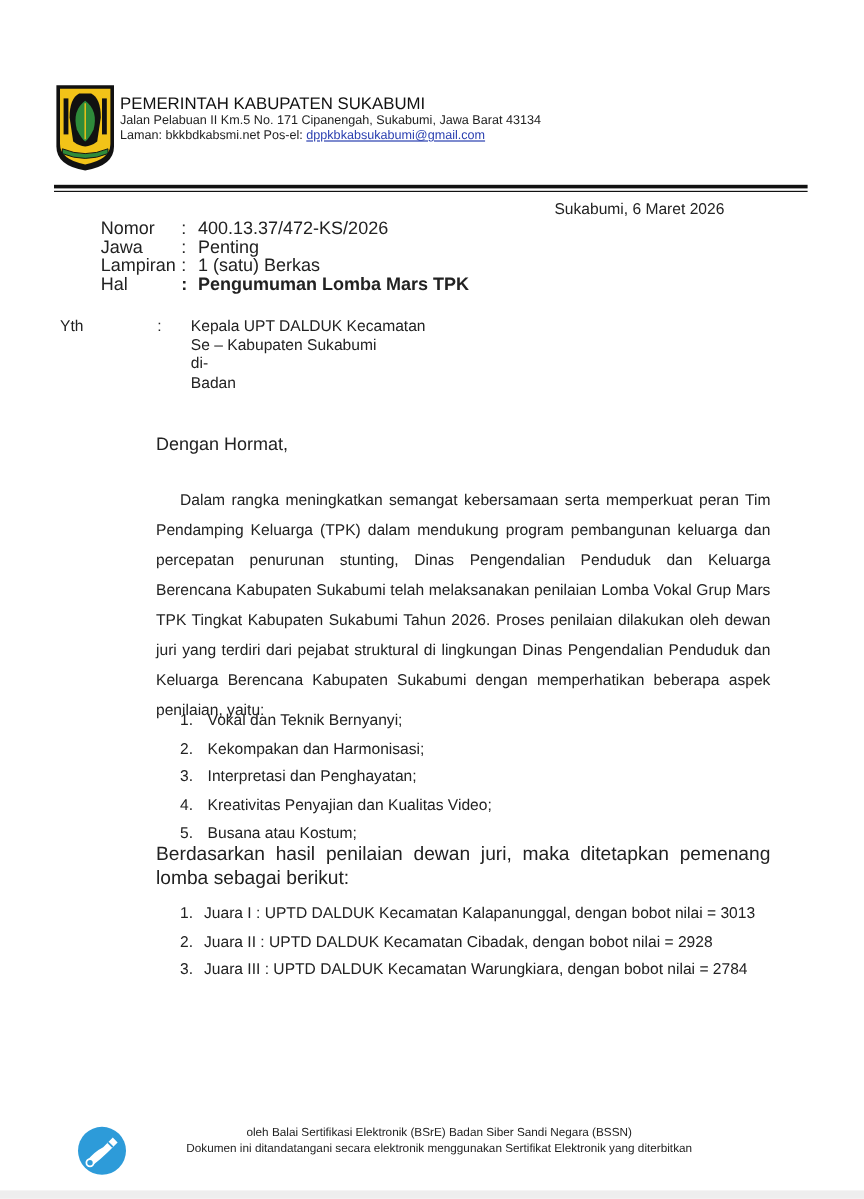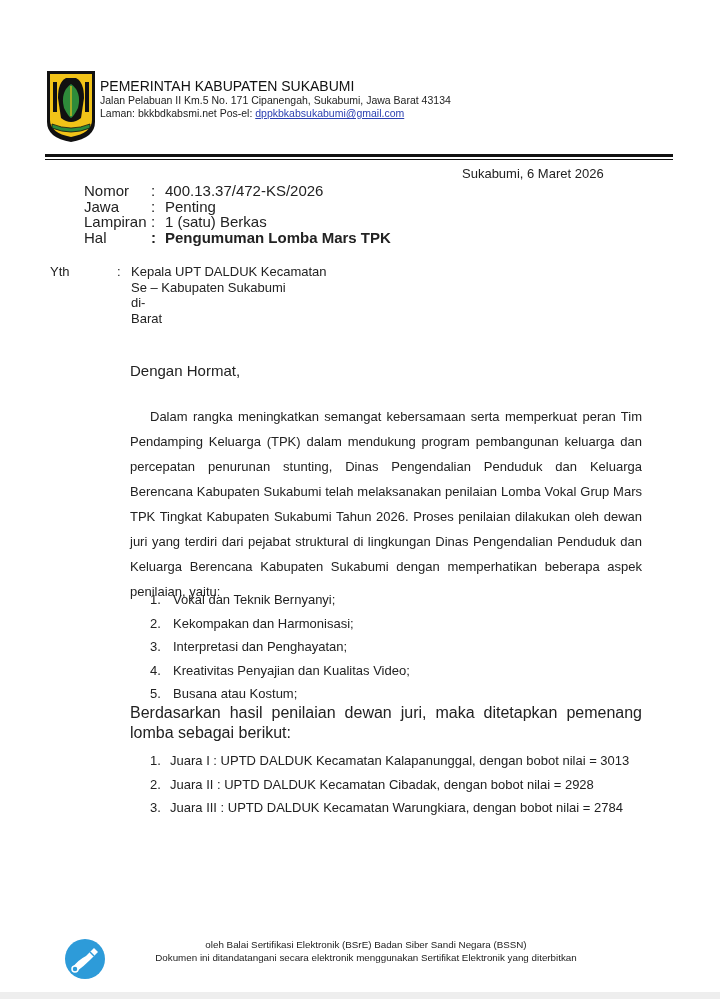--- a/index.html
+++ b/index.html
@@ -15,21 +15,21 @@
   .kop a{color:#2a3fb0;text-decoration:underline;}
   .rule1{position:absolute;left:45px;top:154px;width:628px;height:3px;background:#111;}
   .rule2{position:absolute;left:45px;top:159px;width:628px;height:1px;background:#111;}
   .date{position:absolute;left:462px;top:166px;font-size:13px;}
   .meta{position:absolute;left:56px;top:183px;font-size:15px;line-height:15.5px;margin-left:28px;}
   .meta .row{display:flex;}
   .meta .k{width:67px;}
   .meta .c{width:14px;}
   .meta .v.bold{font-weight:bold;}
   .yth{position:absolute;left:50px;top:264px;font-size:13px;line-height:15.5px;}
-  .yth .row{display:flex;}
+  .yth .row{display:flex;gap:14px;}
   .yth .k{width:67px;}
   .yth .c{width:14px;}
   .greet{position:absolute;left:130px;top:362px;font-size:15px;}
   .para{position:absolute;left:130px;top:404px;width:512px;font-size:13px;line-height:25px;text-align:justify;text-indent:20px;}
   .list{position:absolute;left:150px;top:588px;font-size:13px;line-height:23.5px;}
   .list .row{display:flex;}
   .list .n{width:23px;}
   .para2{position:absolute;left:130px;top:703px;width:512px;font-size:16px;line-height:20px;text-align:justify;}
   .winners{position:absolute;left:150px;top:749px;font-size:13px;line-height:23.5px;}
   .winners .row{display:flex;}
@@ -99,21 +99,21 @@
       <span>Se – Kabupaten Sukabumi</span>
     </div>
   <div class="row">
       <span class="k"></span>
       <span class="c"></span>
       <span>di-</span>
     </div>
   <div class="row">
       <span class="k"></span>
       <span class="c"></span>
-      <span>Barat</span>
+      <span>Badan</span>
     </div>
 </div>
 
 <div class="greet">Dengan Hormat,</div>
 
 <div class="para">Dalam rangka meningkatkan semangat kebersamaan serta memperkuat peran Tim Pendamping Keluarga (TPK) dalam mendukung program pembangunan keluarga dan percepatan penurunan stunting, Dinas Pengendalian Penduduk dan Keluarga Berencana Kabupaten Sukabumi telah melaksanakan penilaian Lomba Vokal Grup Mars TPK Tingkat Kabupaten Sukabumi Tahun 2026. Proses penilaian dilakukan oleh dewan juri yang terdiri dari pejabat struktural di lingkungan Dinas Pengendalian Penduduk dan Keluarga Berencana Kabupaten Sukabumi dengan memperhatikan beberapa aspek penilaian, yaitu:</div>
 
 <div class="list">
   <div class="row">
       <span class="n">1.</span>

